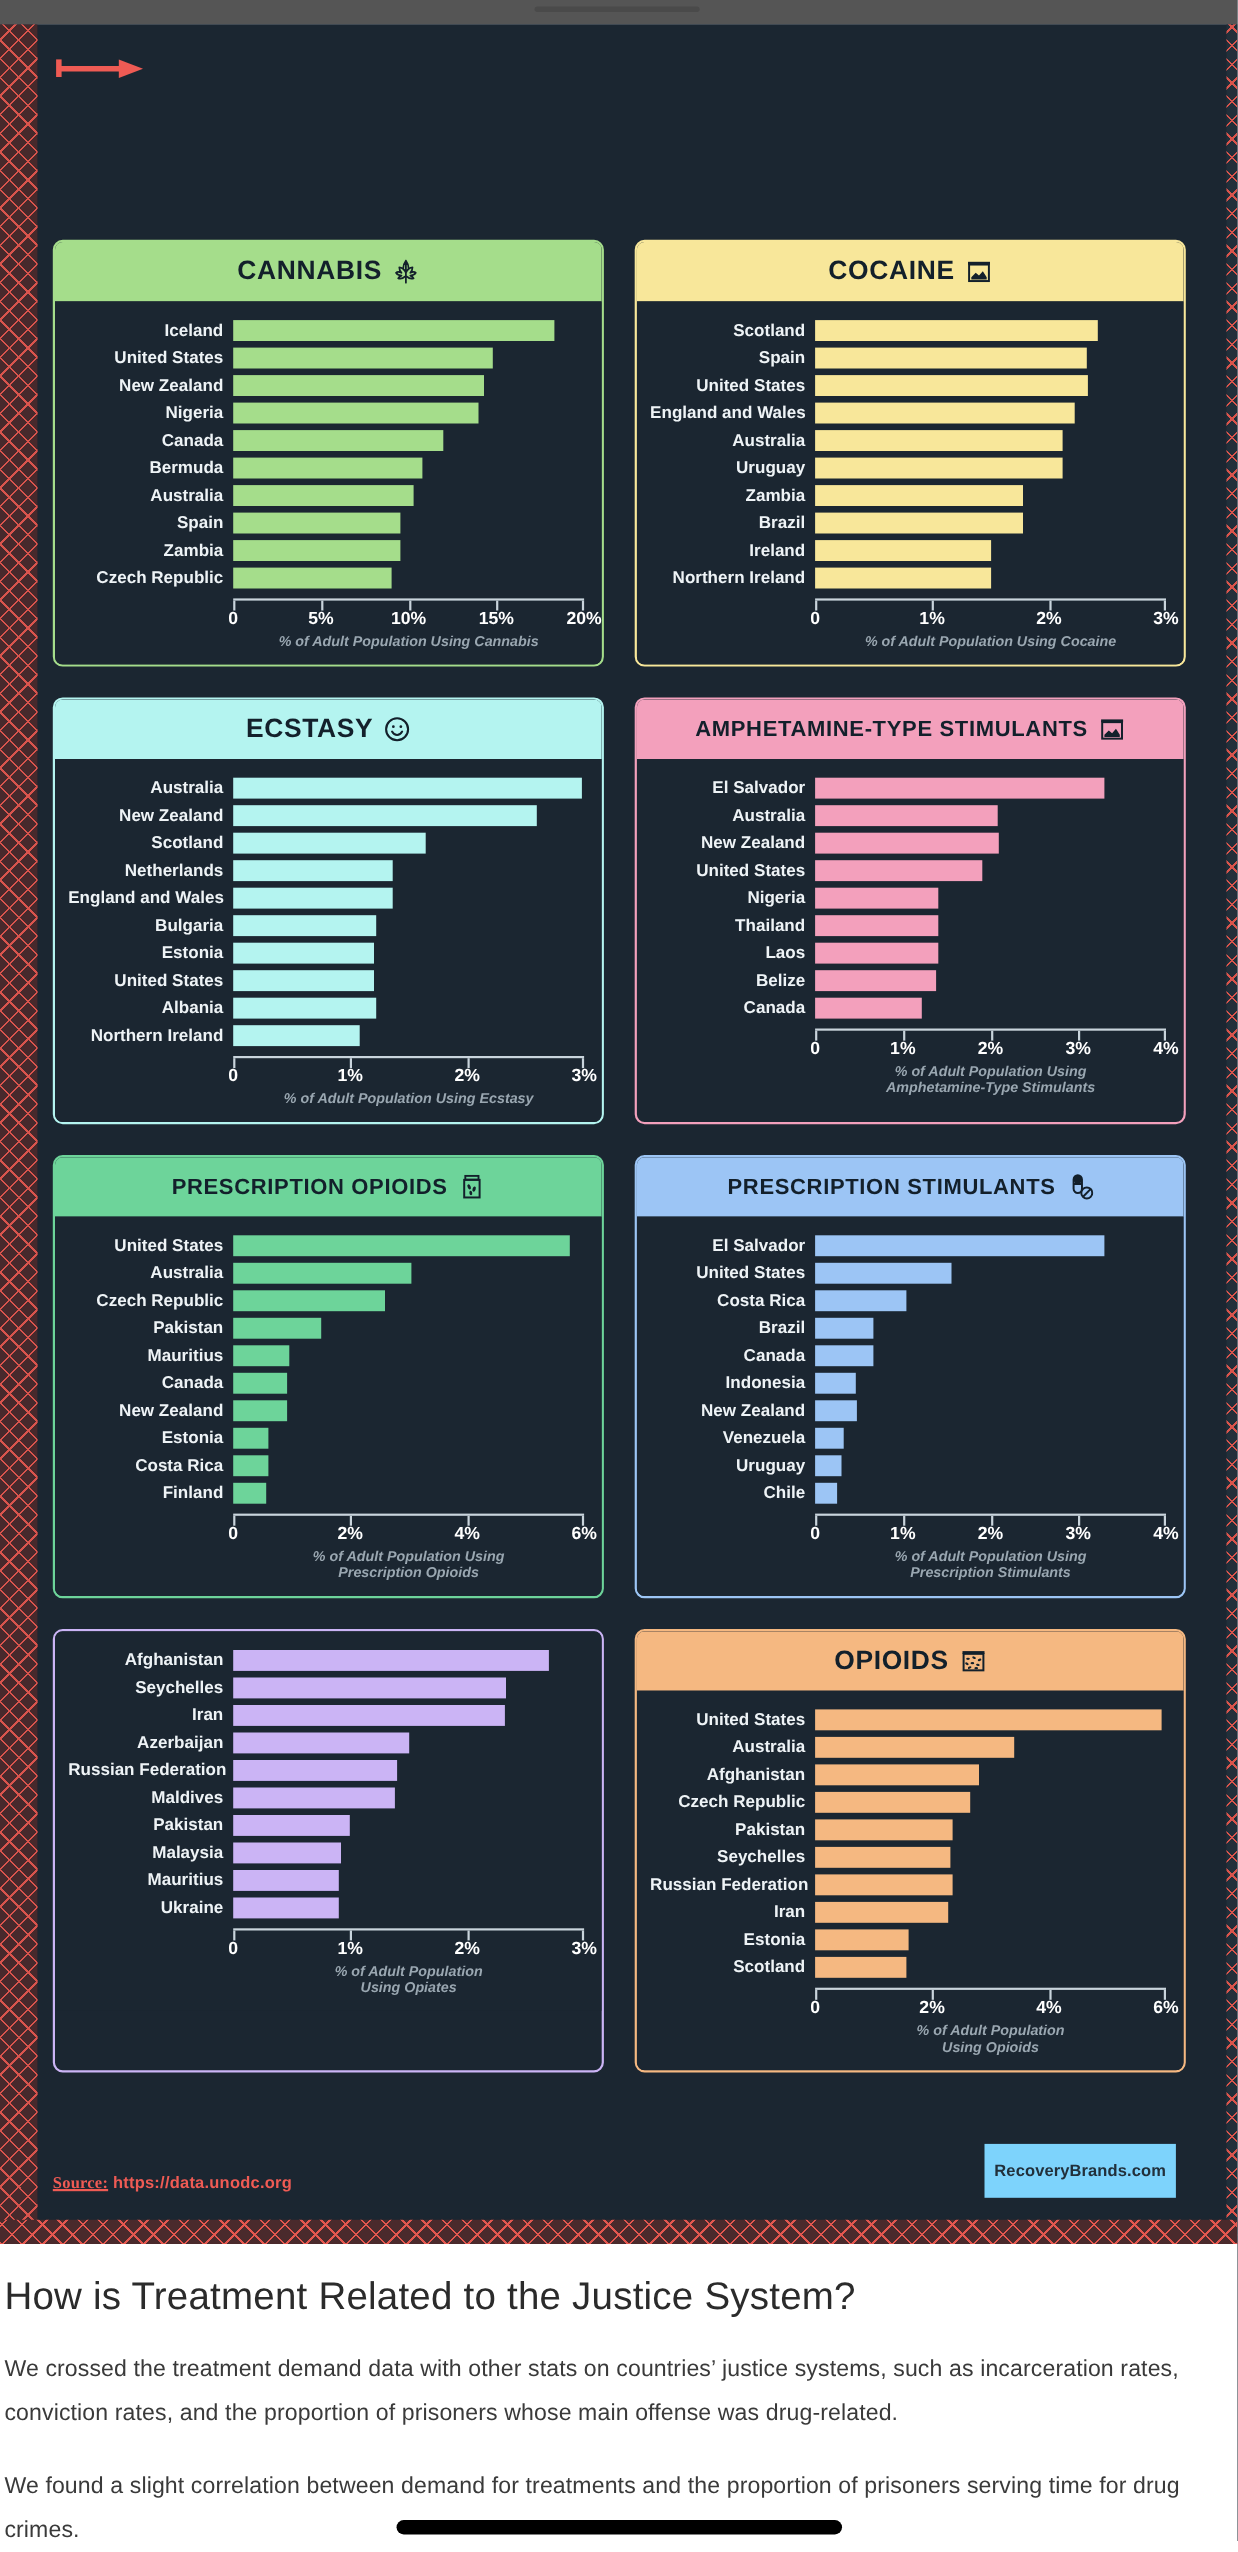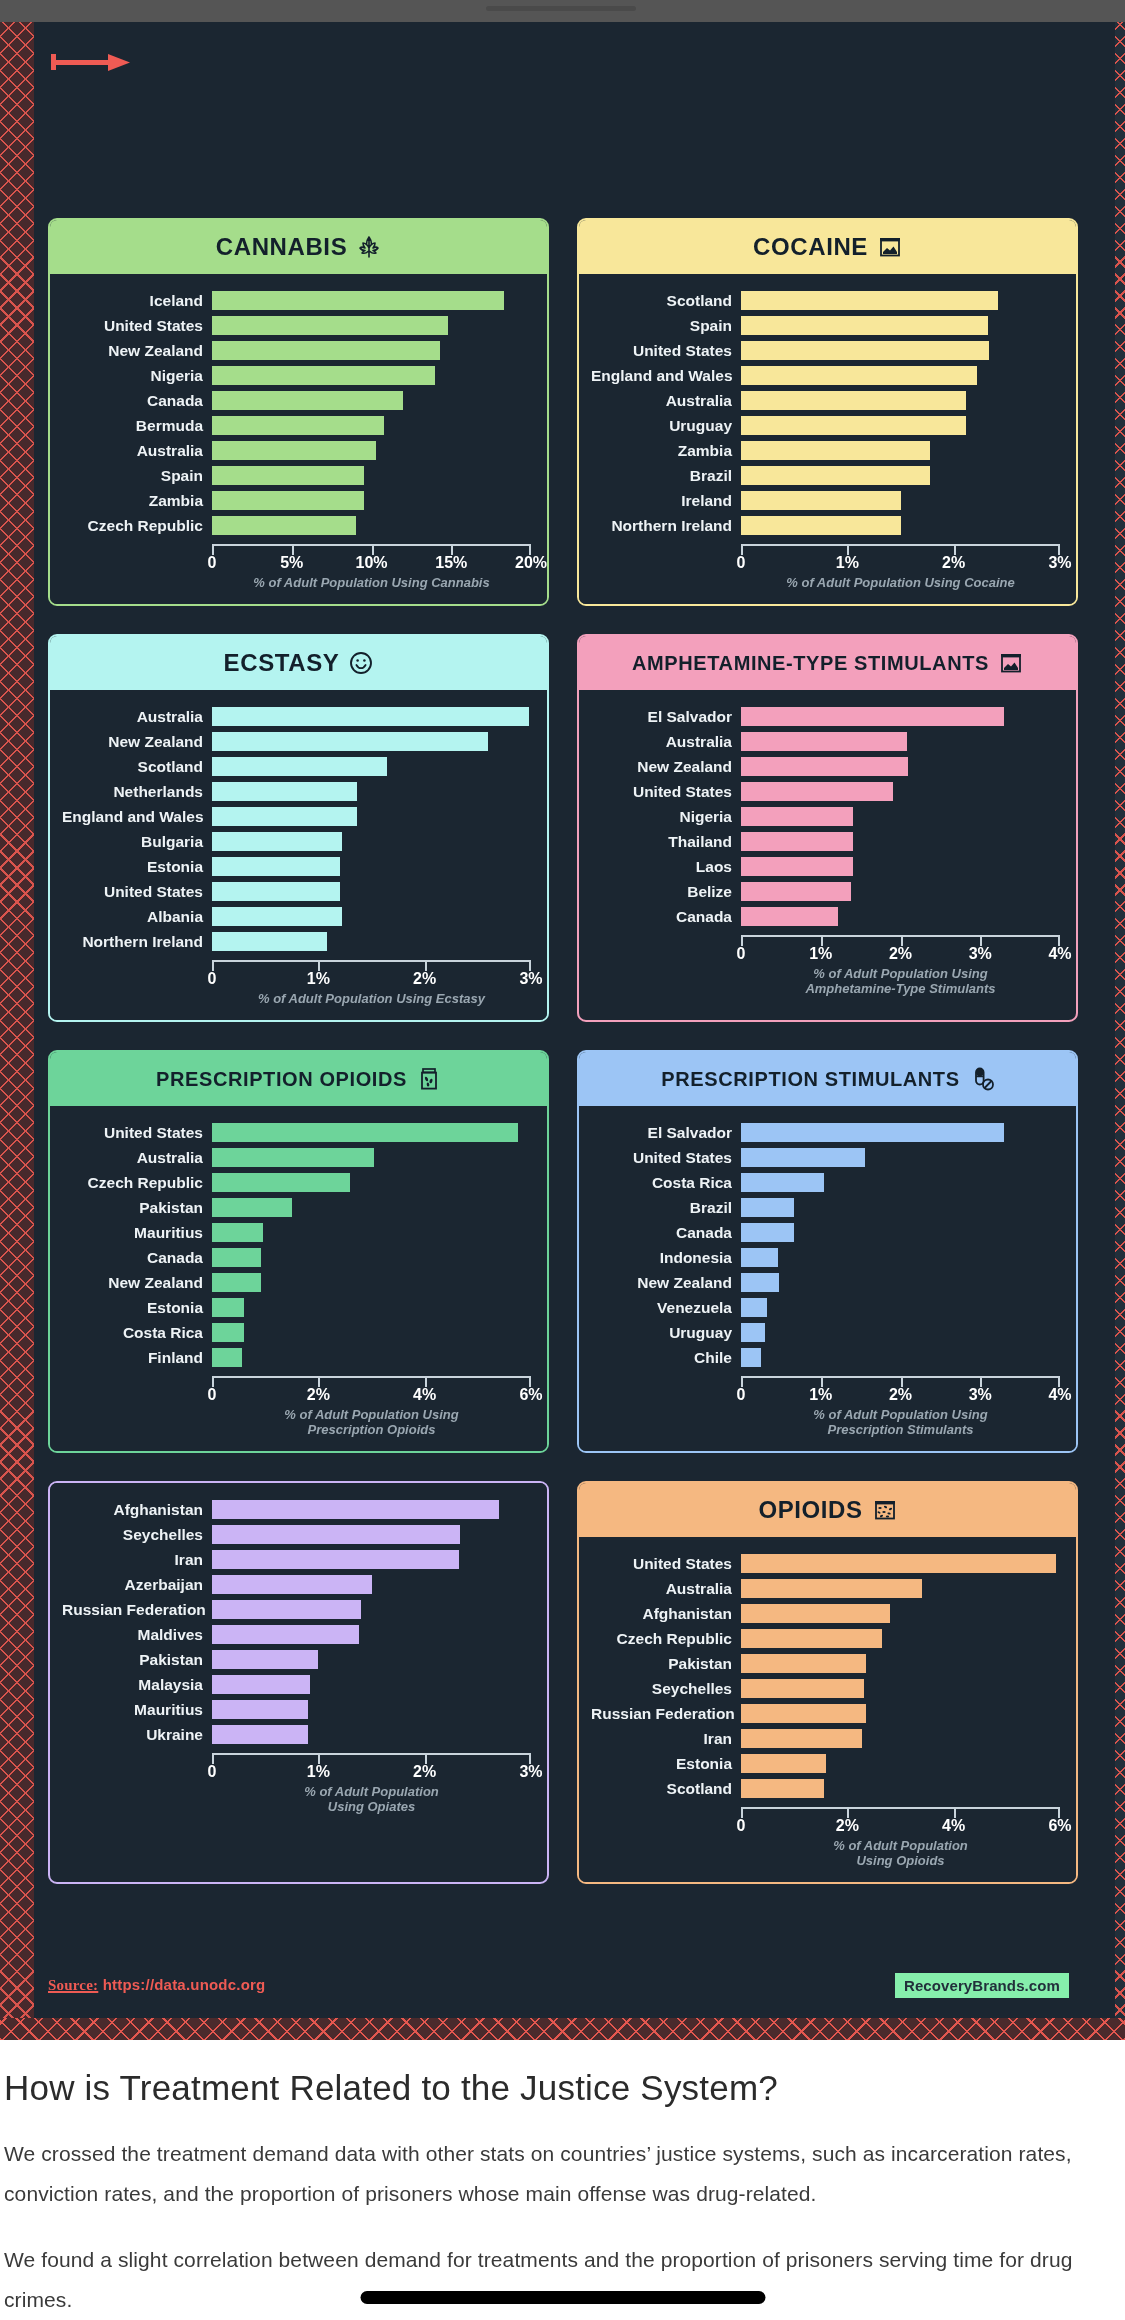--- a/index.html
+++ b/index.html
@@ -124,23 +124,23 @@
   }
 
   
   .src {
     position:absolute; left:48px; bottom:46px;
     color:#ef5b54; font-size:15px; font-weight:bold; letter-spacing:.2px;
   }
   .src u { text-decoration-thickness:2px;font-family:Liberation Serif, serif; }
   .brand {
     position:absolute; right:56px; bottom:42px;
-    background:#86efac; color:#22303b;
+    background:#7dd3fc; color:#22303b;
     font-size:15px; font-weight:bold;
-    padding:4px 9px; letter-spacing:.1px;
+    padding:16px 9px; letter-spacing:.1px;
   }
 
   
   .article { position:absolute; left:0; top:2040px; width:1125px; padding:0 4px; }
   .art-h {
     color:#2b2b2b; font-size:35px; font-weight:normal;
     margin-top:28px; letter-spacing:.2px;
     font-family:"Liberation Sans", sans-serif;
   }
   .art-p {

